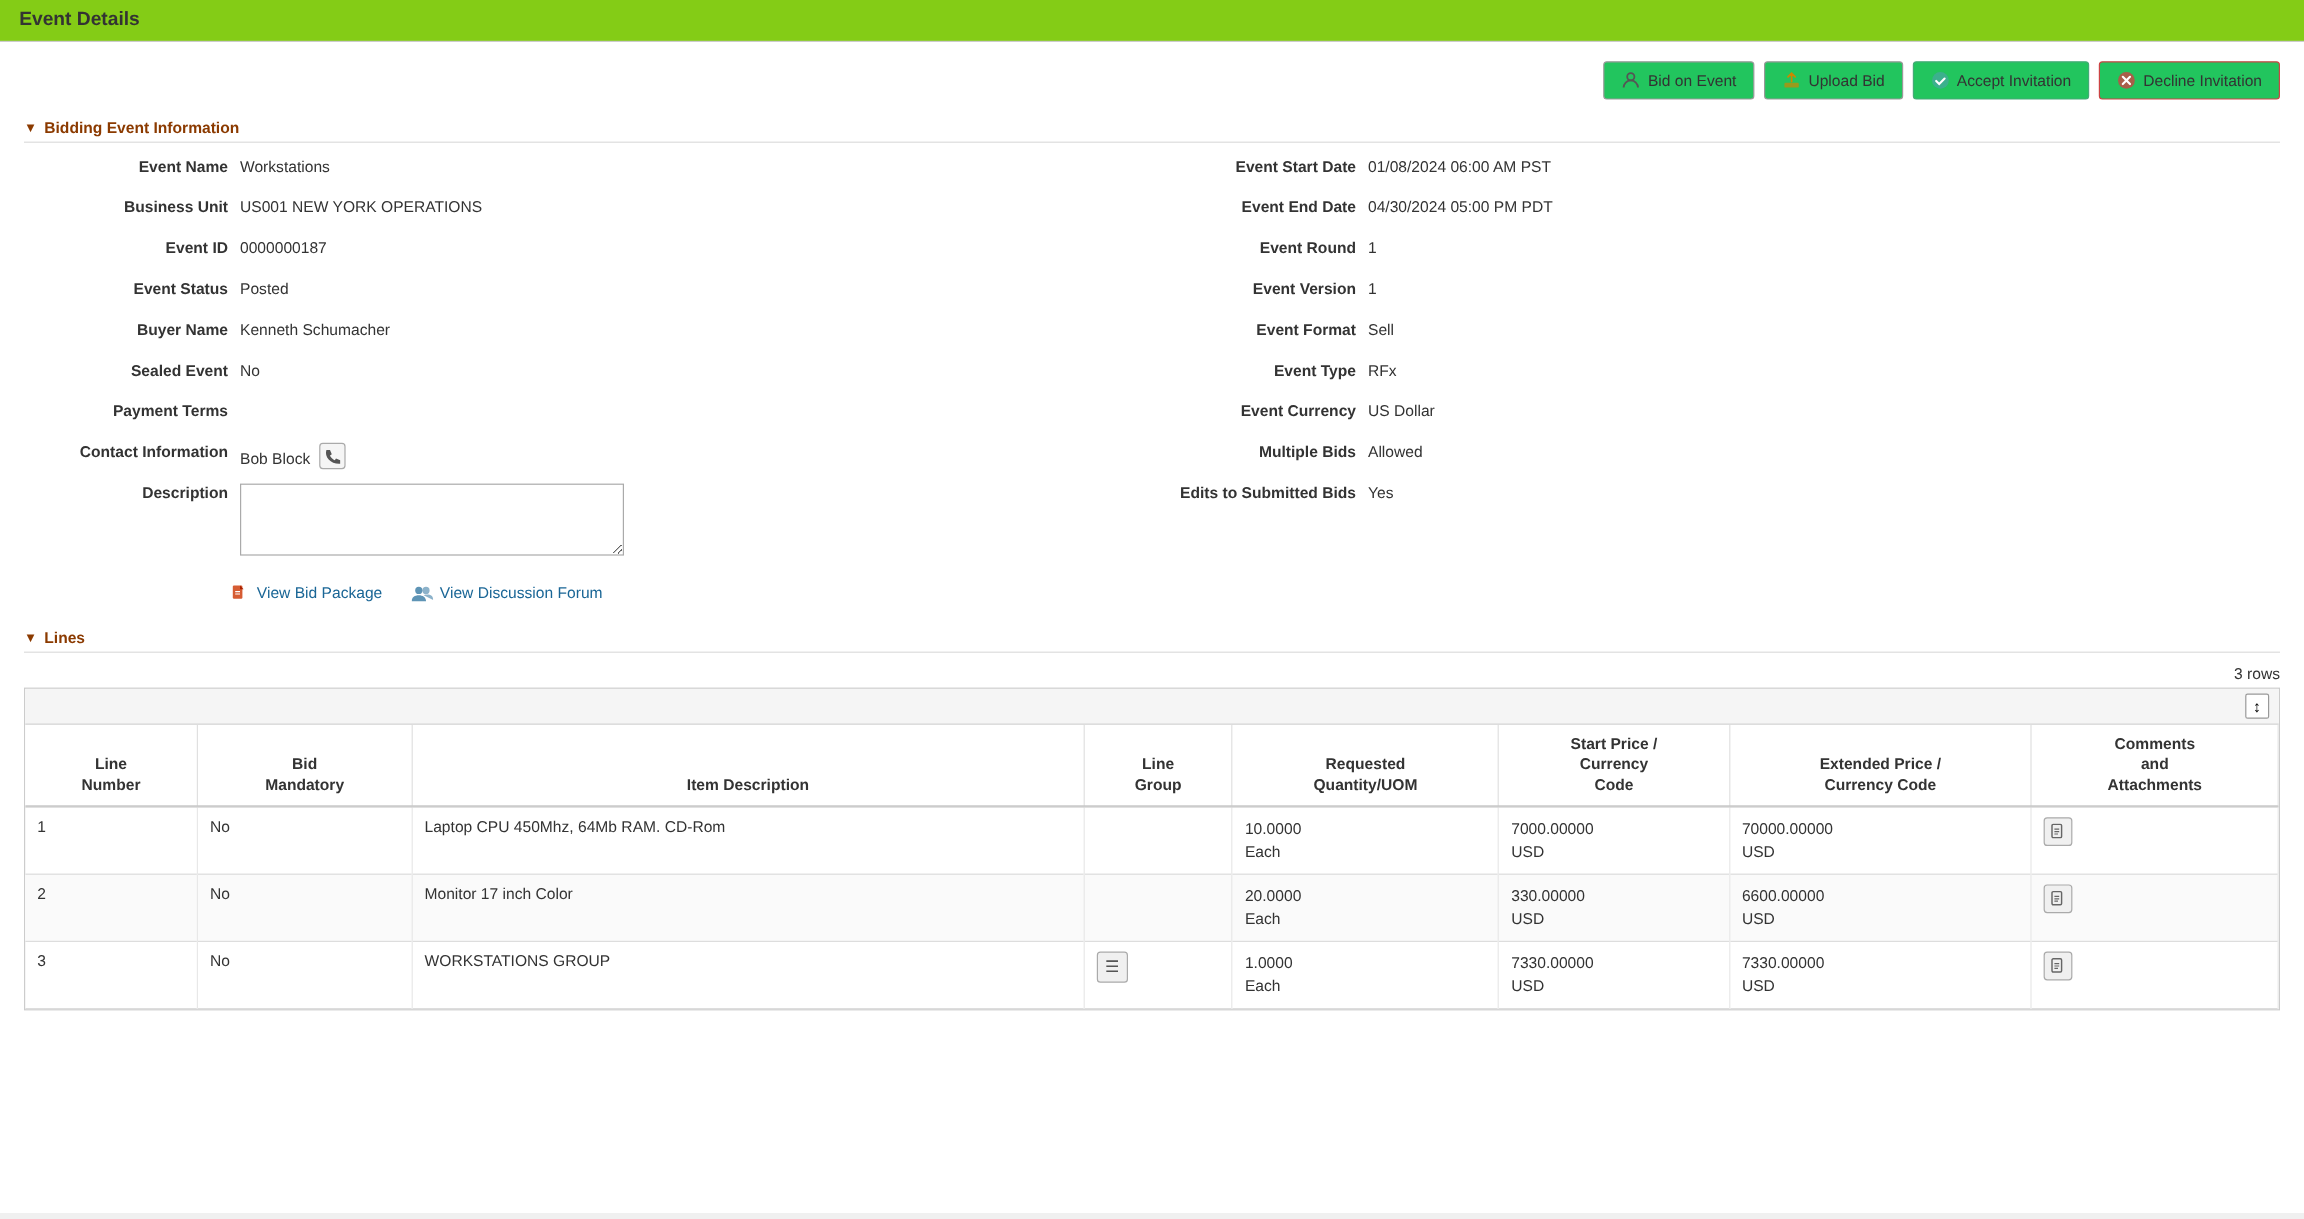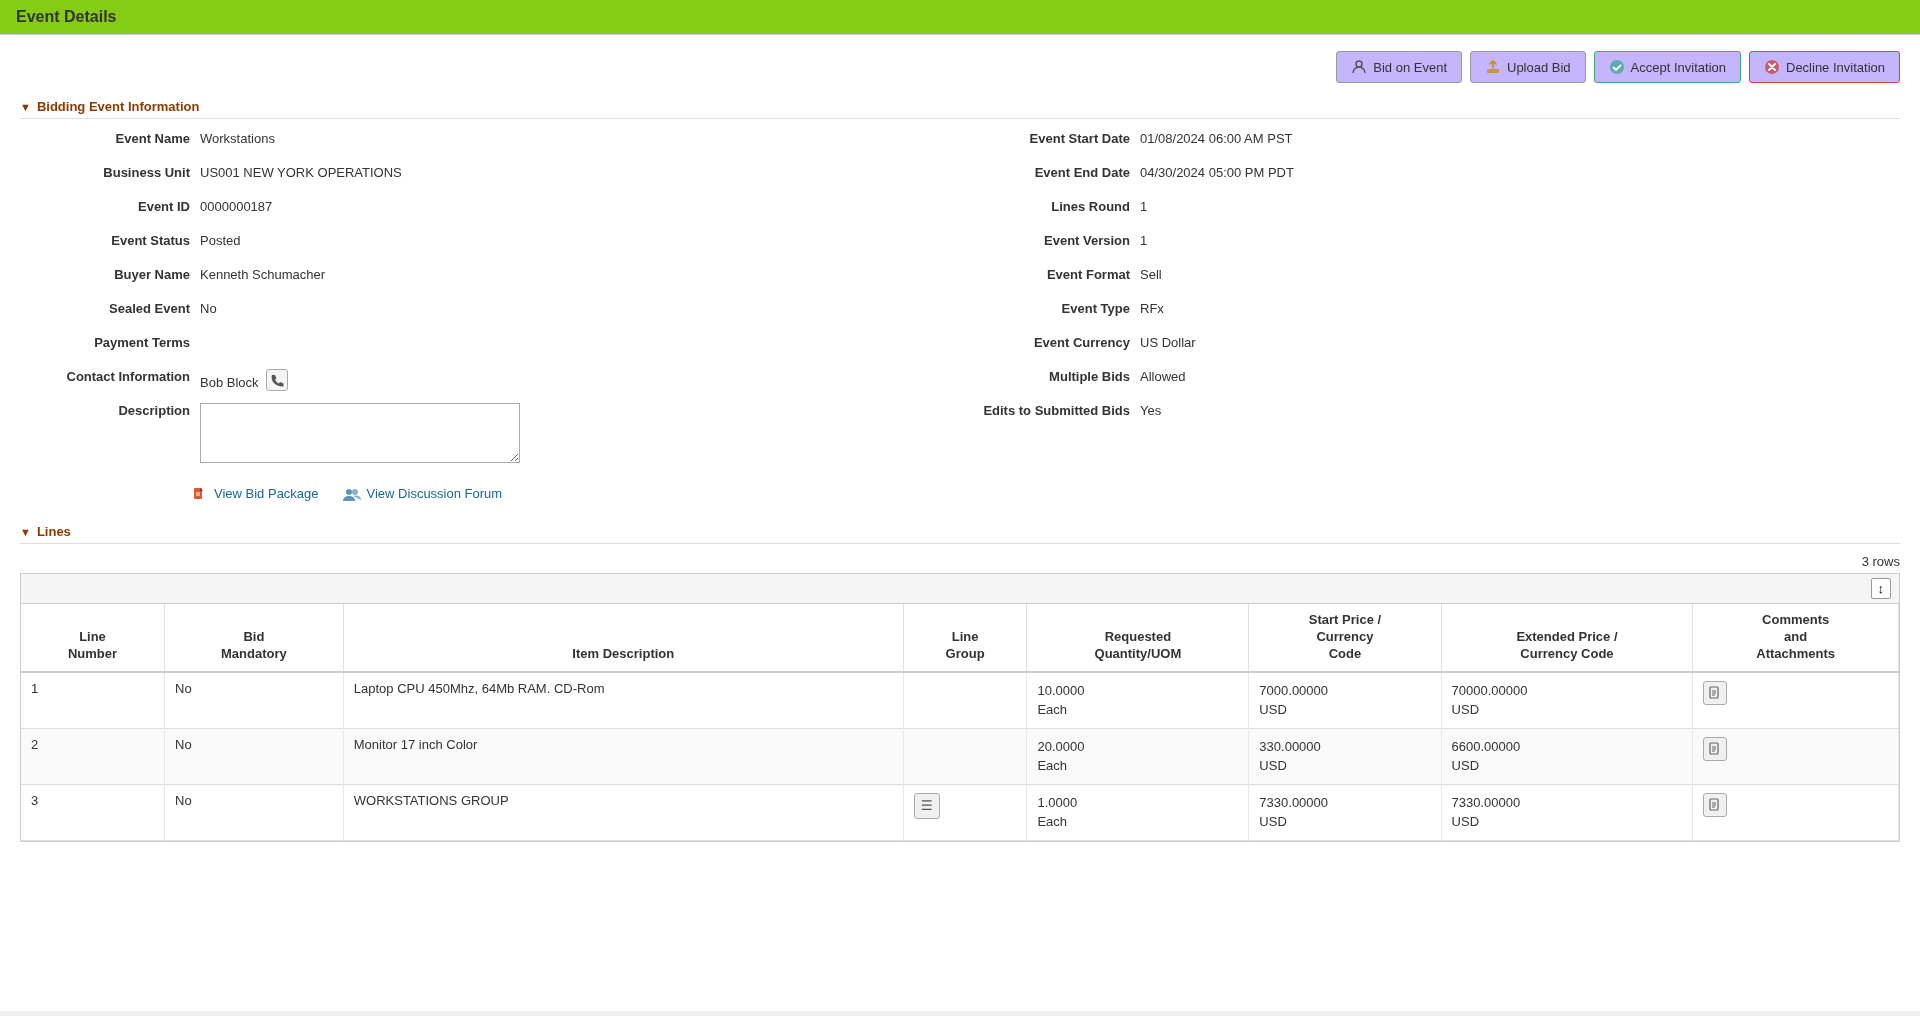--- a/index.html
+++ b/index.html
@@ -30,21 +30,21 @@
       margin-bottom: 16px;
     }
 
     .action-btn {
       display: flex;
       align-items: center;
       gap: 6px;
       padding: 7px 14px;
       border: 1px solid #999;
       border-radius: 3px;
-      background: #c4b5fd;
+      background: #22c55e;
       cursor: pointer;
       font-size: 13px;
       color: #333;
     }
 
     .action-btn.accept { border-color: #4a7; color: #333; }
     .action-btn.decline { border-color: #c44; color: #333; }
 
     .section {
       margin-bottom: 20px;
@@ -349,21 +349,21 @@
       <div class="form-col">
         <div class="form-row">
           <span class="form-label">Event Start Date</span>
           <span class="form-value">01/08/2024 06:00 AM PST</span>
         </div>
         <div class="form-row">
           <span class="form-label">Event End Date</span>
           <span class="form-value">04/30/2024 05:00 PM PDT</span>
         </div>
         <div class="form-row">
-          <span class="form-label">Lines Round</span>
+          <span class="form-label">Event Round</span>
           <span class="form-value">1</span>
         </div>
         <div class="form-row">
           <span class="form-label">Event Version</span>
           <span class="form-value">1</span>
         </div>
         <div class="form-row">
           <span class="form-label">Event Format</span>
           <span class="form-value">Sell</span>
         </div>

